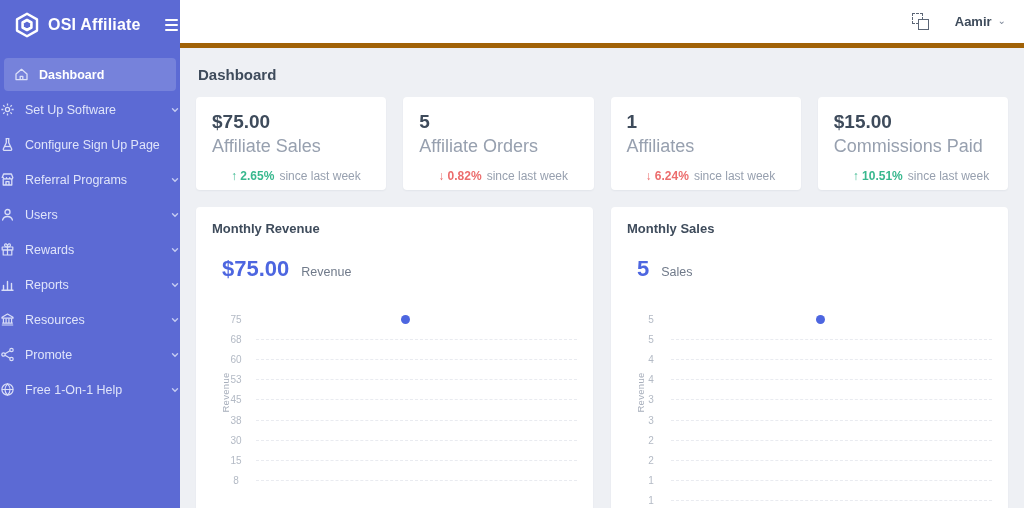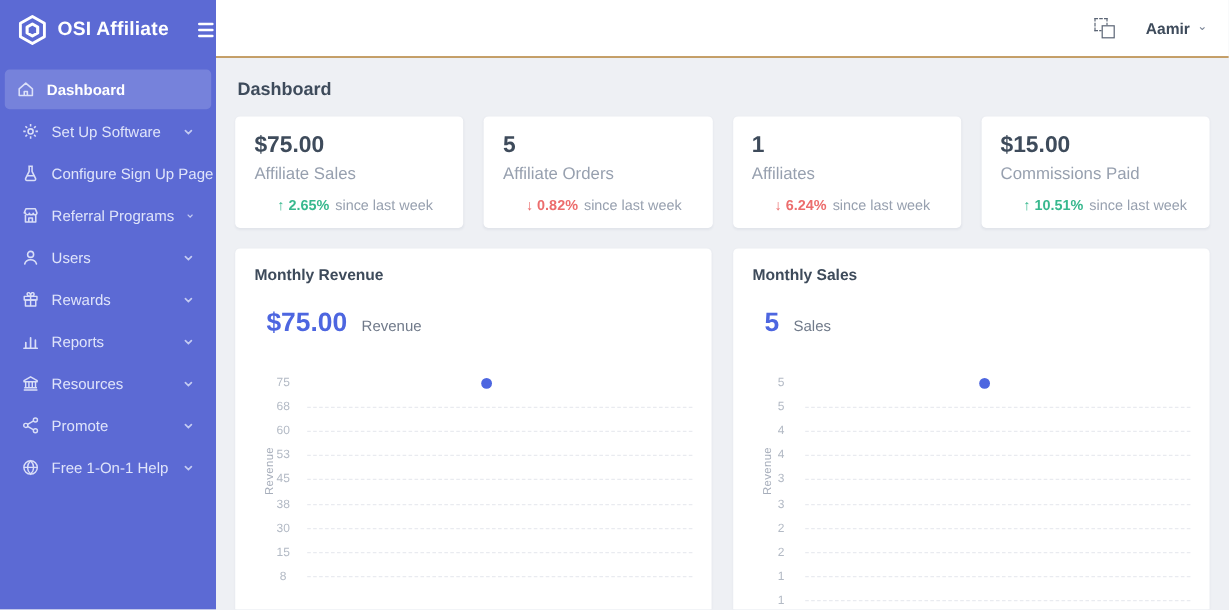--- a/index.html
+++ b/index.html
@@ -10,49 +10,49 @@
   
   .sidebar { width:180px; min-width:180px; background:#5c6ad4; color:#dfe4fa;
     display:flex; flex-direction:column; height:508px; }
   .brand { display:flex; align-items:center; gap:8px; padding:12px 0 14px 14px; }
   .brand-logo { width:26px; height:26px; flex:0 0 auto; }
   .brand-name { color:#fff; font-weight:bold; font-size:16px; letter-spacing:.2px; flex:1; }
   .hamburger { display:flex; flex-direction:column; gap:3px; cursor:pointer; padding:2px; }
   .hamburger span { display:block; width:13px; height:2px; background:#fff; border-radius:1px; }
   .nav { margin-top:6px; }
   .nav-item { display:flex; align-items:center; gap:10px; margin:0 0 2px 0;
-    padding:9px 18px; font-size:12.5px; cursor:pointer; border-radius:4px; }
+    padding:9px 0; font-size:12.5px; cursor:pointer; border-radius:4px; }
   .nav-item.active { background:rgba(255,255,255,.16); color:#fff; font-weight:bold; margin:0 4px 2px 4px; padding:9px 10px; }
   .nav-item .nav-icon { width:15px; height:15px; flex:0 0 auto; opacity:.92; }
   .nav-item .nav-label { flex:1; white-space:nowrap; }
   .nav-item .chev { width:10px; height:10px; opacity:.8; }
   .nav-icon svg, .chev svg, .brand-logo svg { display:block; width:100%; height:100%; }
 
   
   .main { flex:1; display:flex; flex-direction:column; height:508px; }
-  .topbar { height:48px; background:#fff; border-bottom:1px solid #a16207;
+  .topbar { height:48px; background:#fff; border-bottom:5px solid #a16207;
     display:flex; align-items:center; justify-content:flex-end; gap:26px; padding:0 18px; }
   .expand-icon { position:relative; width:17px; height:17px; cursor:pointer; }
   .expand-icon .dash { position:absolute; left:0; top:0; width:11px; height:11px;
     border:1px dashed #5b6575; }
   .expand-icon .solid { position:absolute; right:0; bottom:0; width:11px; height:11px;
     border:1.6px solid #5b6575; background:#fff; }
   .user-menu { display:flex; align-items:center; gap:6px; cursor:pointer; }
   .user-name { font-size:13px; font-weight:bold; color:#3e4b5b; }
   .user-chev { font-size:10px; color:#7c8698; transform:translateY(-1px); }
 
   .content { flex:1; padding:16px; overflow:hidden; }
   .page-title { font-size:15px; font-weight:bold; color:#3e4b5b; margin:2px 0 14px 2px; }
 
   
   .stats { display:grid; grid-template-columns:repeat(4,1fr); gap:17px; }
   .stat-card { background:#fff; border-radius:4px; box-shadow:0 1px 2px rgba(40,50,80,.06);
     padding:14px 16px 15px 16px; height:93px; }
   .stat-value { font-size:19px; font-weight:bold; color:#3e4b5b; }
-  .stat-label { font-size:14px; color:#97a0af; margin-top:3px; }
+  .stat-label { font-size:18px; color:#97a0af; margin-top:3px; }
   .stat-delta { font-size:12px; margin-top:12px; color:#97a0af; }
   .stat-delta .pct { font-weight:bold; margin-right:5px;margin-left:19px; }
   .up .pct { color:#38b88e; }
   .down .pct { color:#ec6d6d; }
 
   
   .charts { display:grid; grid-template-columns:1fr 1fr; gap:18px; margin-top:17px; }
   .chart-card { background:#fff; border-radius:4px; box-shadow:0 1px 2px rgba(40,50,80,.06);
     padding:14px 16px; height:400px; }
   .chart-title { font-size:13px; font-weight:bold; color:#3e4b5b; }

